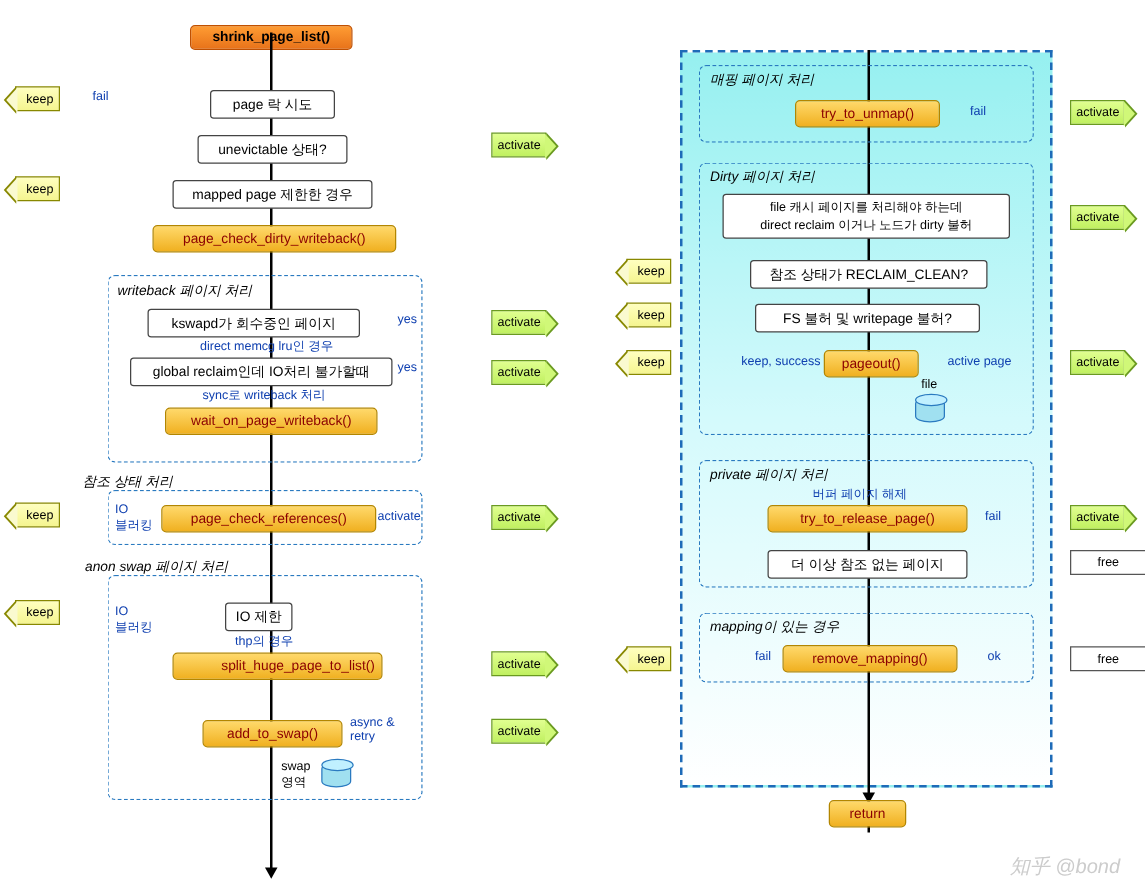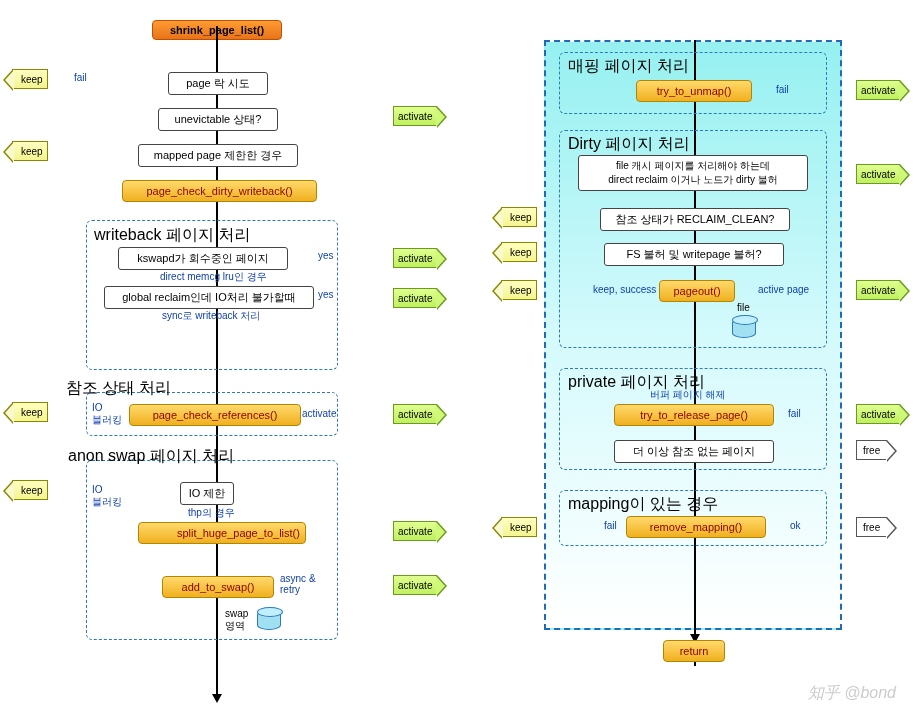--- a/index.html
+++ b/index.html
@@ -42,22 +42,23 @@
     font-weight: bold;
     color: #000;
   }
   .inner-box {
     position: absolute;
     border: 1px dashed #2a7ac0;
     border-radius: 6px;
   }
   .inner-label {
     position: absolute;
-    font-size: 16px;
+    font-size: 11px;
     color: #000;
+    font-style: italic;
   }
   .node-white {
     position: absolute;
     background: #ffffff;
     border: 1px solid #444;
     border-radius: 3px;
     text-align: center;
     padding: 3px 6px;
     font-size: 11px;
     color: #000;
@@ -123,21 +124,21 @@
     right: -9px;
     top: 0px;
     border-top: 10px solid transparent;
     border-bottom: 10px solid transparent;
     border-left: 9px solid #d0f878;
     z-index:1;
   }
   .arrow-free {
     background: #ffffff;
     border: 1px solid #555;
-    padding: 0 6px;
+    padding: 0 21px;
   }
   .arrow-free::after {
     content: '';
     position: absolute;
     right: -11px;
     top: -1px;
     border-top: 11px solid transparent;
     border-bottom: 11px solid transparent;
     border-left: 10px solid #555;
   }
@@ -217,20 +218,21 @@
 <div class="node-white" style="left:158px; top:108px; width:120px;">unevictable 상태?</div>
 <div class="node-white" style="left:138px; top:144px; width:160px;">mapped page 제한한 경우</div>
 <div class="node-gold" style="left:122px; top:180px; width:195px;">page_check_dirty_writeback()</div>
 
 <div class="inner-box" style="left:86px; top:220px; width:252px; height:150px;"></div>
 <div class="inner-label" style="left:94px; top:225px;">writeback 페이지 처리</div>
 <div class="node-white" style="left:118px; top:247px; width:170px;">kswapd가 회수중인 페이지</div>
 <div class="blue-label" style="left:160px; top:270px;">direct memcg lru인 경우</div>
 <div class="node-white" style="left:104px; top:286px; width:210px;">global reclaim인데 IO처리 불가할때</div>
 <div class="blue-label" style="left:162px; top:309px;">sync로 writeback 처리</div>
+<div class="node-gold" style="left:132px; top:326px; width:170px;">wait_on_page_writeback()</div>
 <div class="blue-label" style="left:318px; top:250px;">yes</div>
 <div class="blue-label" style="left:318px; top:289px;">yes</div>
 
 <div class="inner-box" style="left:86px; top:392px; width:252px; height:44px;"></div>
 <div class="inner-label" style="left:66px; top:378px;">참조 상태 처리</div>
 <div class="blue-label" style="left:92px; top:402px; white-space:pre;">IO
 블러킹</div>
 <div class="node-gold" style="left:129px; top:404px; width:172px;">page_check_references()</div>
 <div class="blue-label" style="left:302px; top:408px;">activate</div>
 

